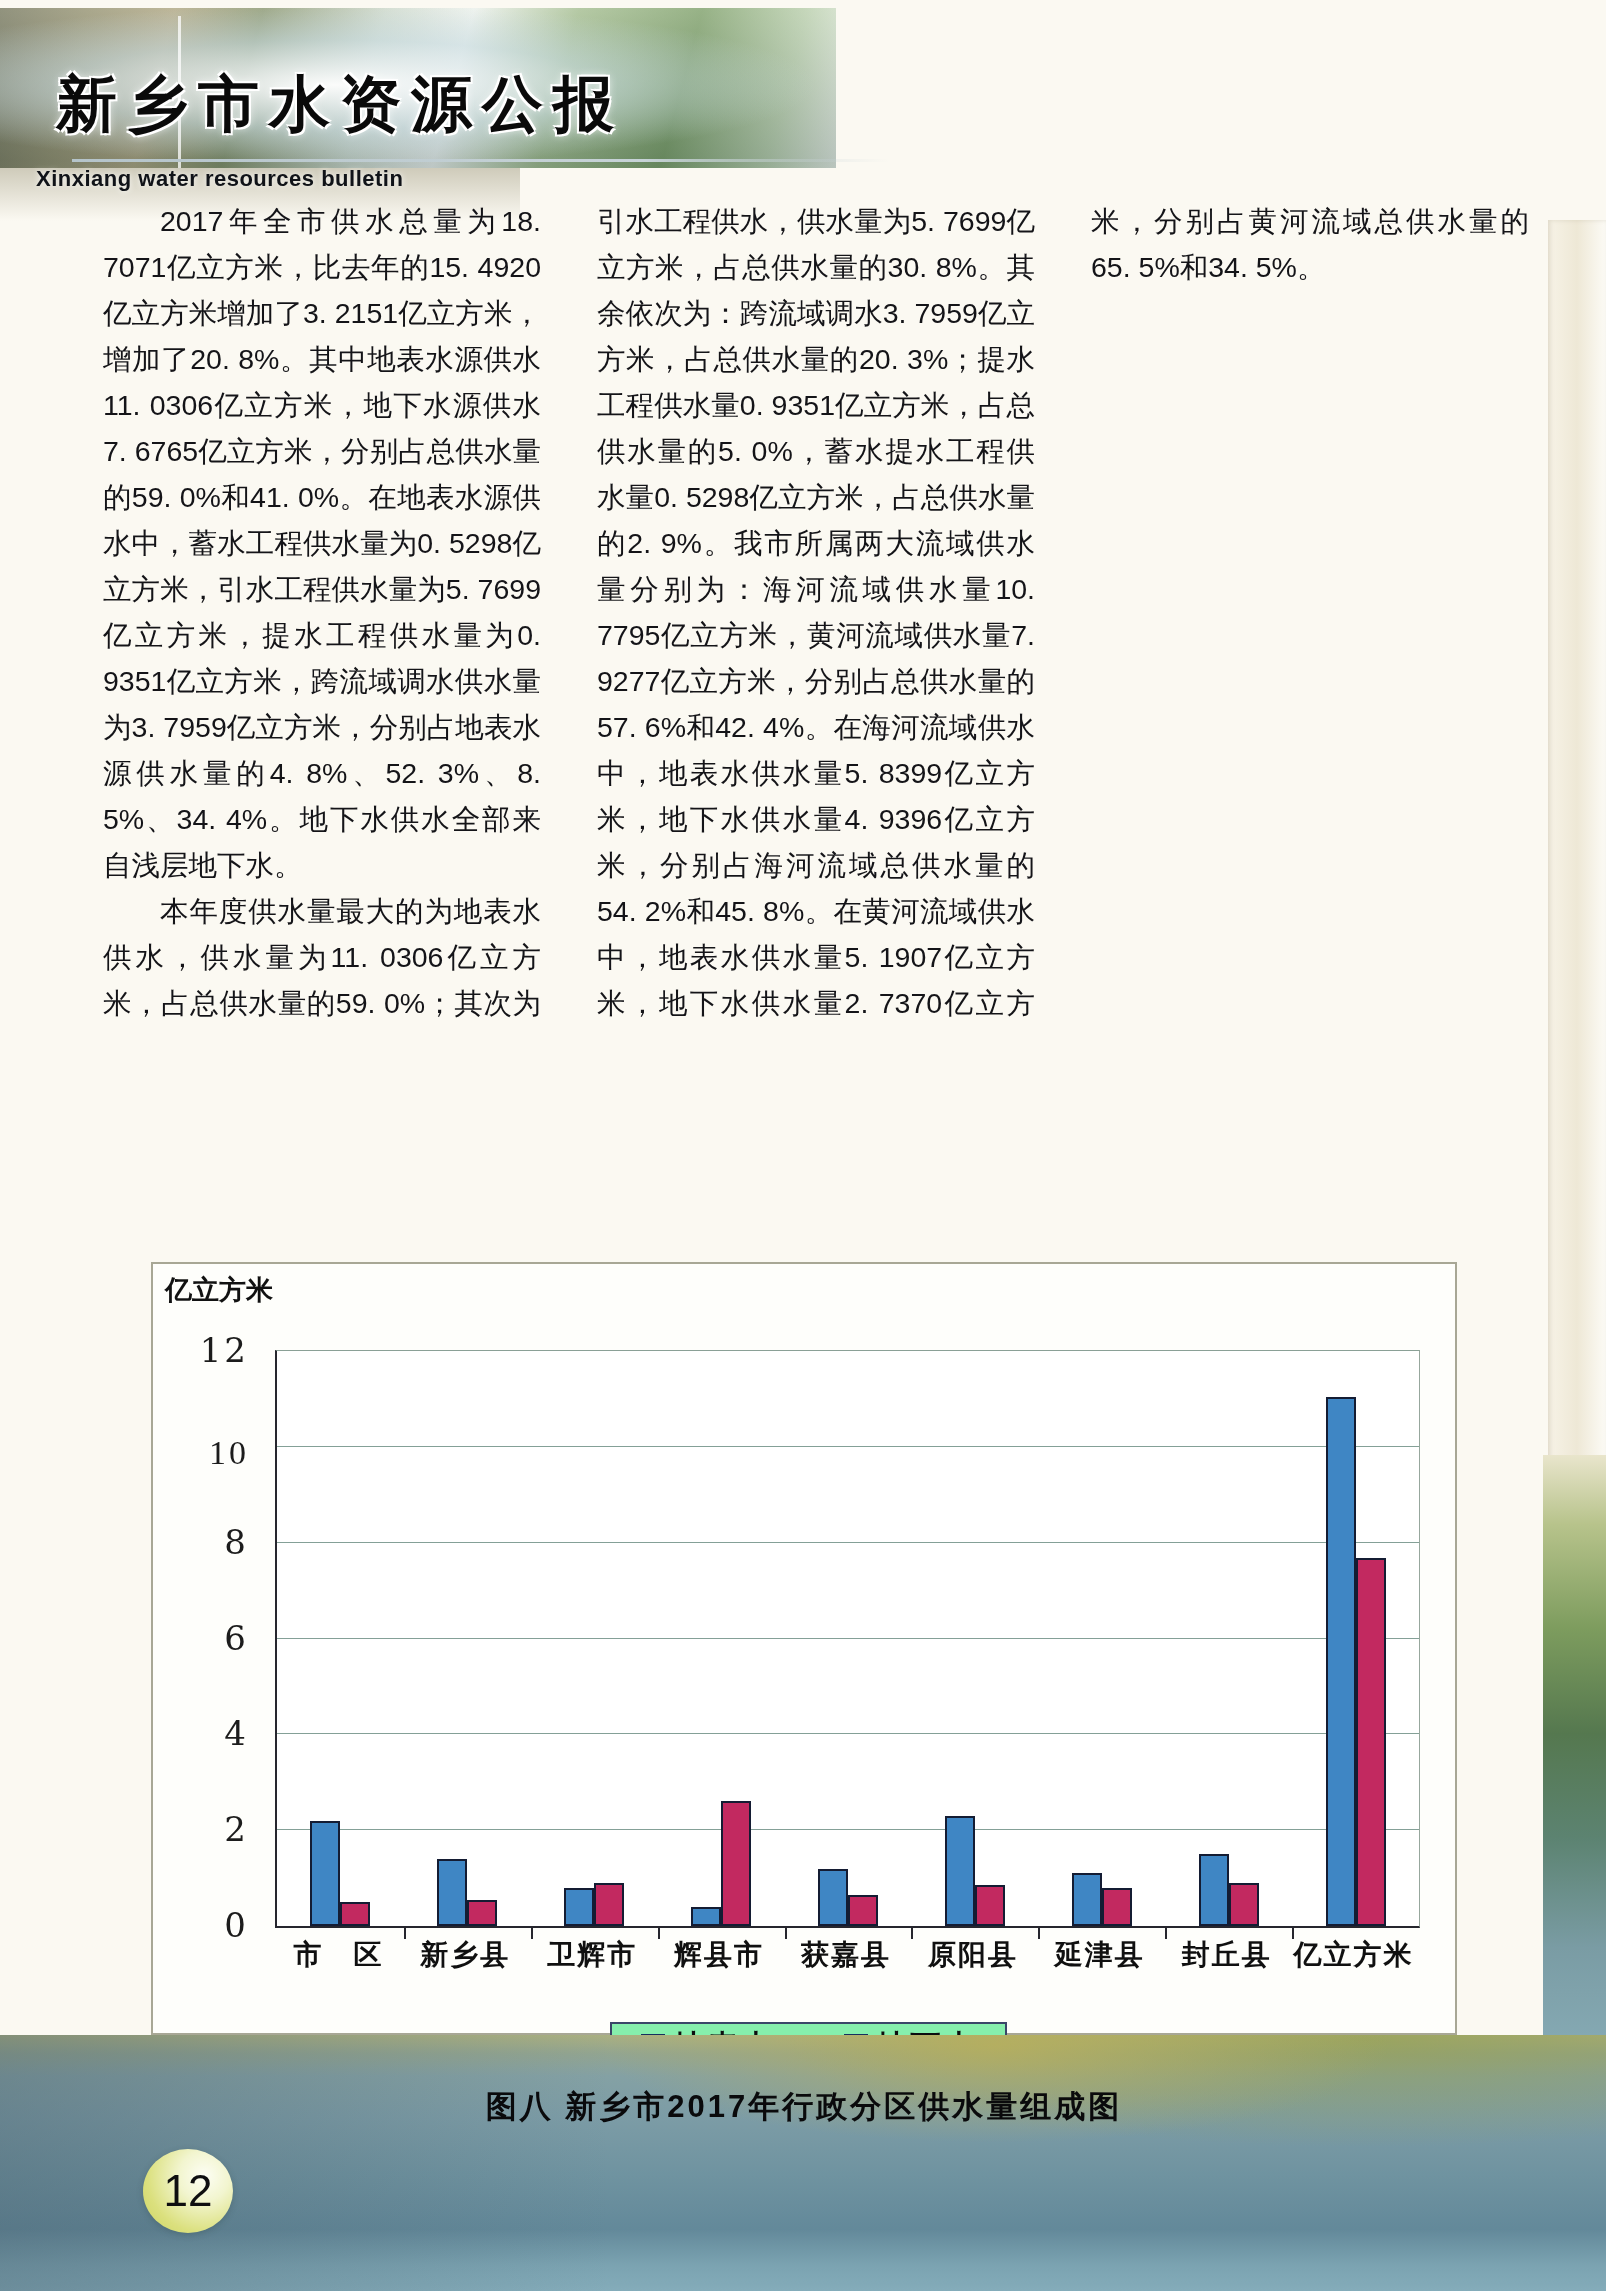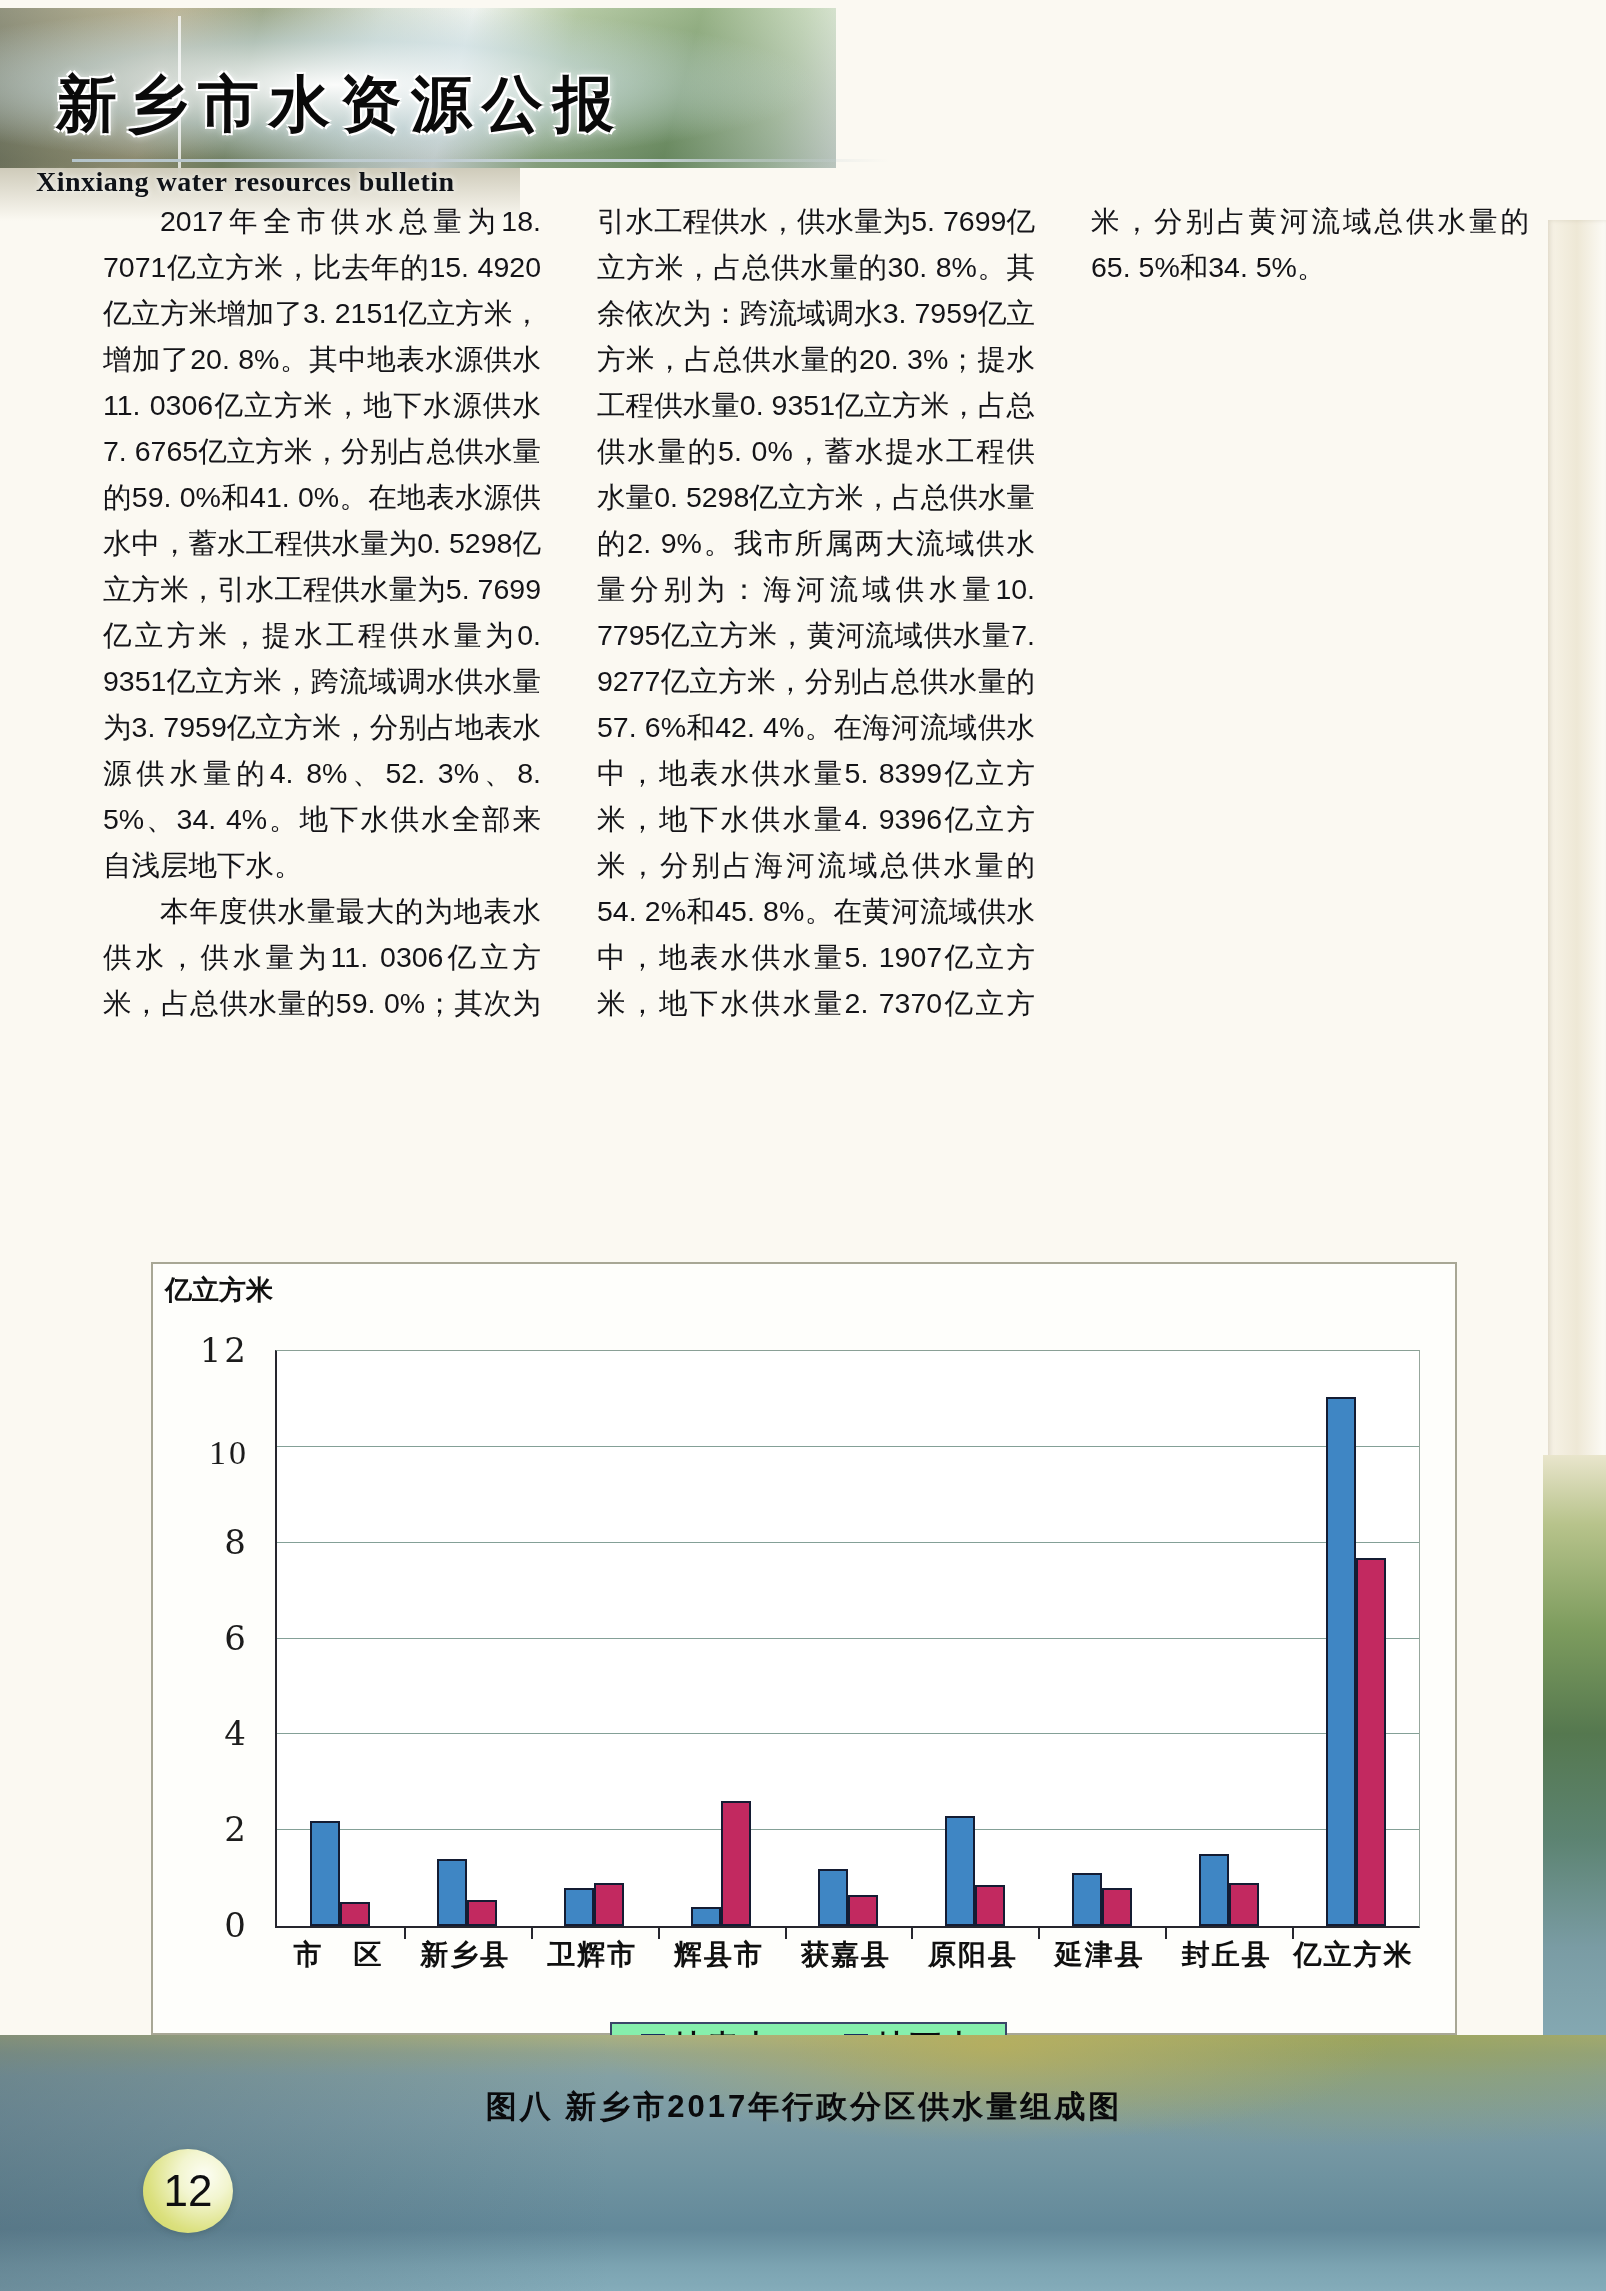--- a/index.html
+++ b/index.html
@@ -13,22 +13,22 @@
       linear-gradient(to bottom, rgba(255,255,255,.25), rgba(60,80,90,.25) 95%),
       linear-gradient(105deg,#6d6f53 0%,#8d8a66 10%,#a89f78 20%,#7d8a5e 30%,#c8d4c4 44%,#e9efe9 54%,#9db887 66%,#75995f 80%,#b4cba6 92%,#e4ece0 100%);}
   .banner-frame-v{position:absolute;left:178px;top:8px;width:3px;height:160px;background:rgba(255,255,255,.75);}
   .banner-fade{position:absolute;left:0;top:168px;width:520px;height:66px;
     background:linear-gradient(to bottom, rgba(170,165,140,.55), rgba(170,165,140,0) 80%);}
   .banner-title{position:absolute;left:56px;top:64px;font-size:61px;font-weight:bold;
     letter-spacing:10px;color:#0a0a0a;
     text-shadow:-2px -2px 0 #fff,2px -2px 0 #fff,-2px 2px 0 #fff,2px 2px 0 #fff,0 0 10px rgba(255,255,255,.95);}
   .banner-divider{position:absolute;left:72px;top:159px;width:818px;height:3px;
     background:linear-gradient(to right,#b5c4ca,#c7d3d7 70%,rgba(199,211,215,0));}
-  .banner-subtitle{position:absolute;left:36px;top:166px;font-family:Liberation Serif, serif;
-    font-size:28px;font-weight:bold;color:#101318;letter-spacing:.5px;
+  .banner-subtitle{position:absolute;left:36px;top:166px;font-family:Liberation Sans, sans-serif;
+    font-size:22px;font-weight:bold;color:#101318;letter-spacing:.5px;
     text-shadow:0 0 6px rgba(255,255,255,.9);}
 
   
   .article{position:absolute;left:103px;top:198px;width:932px;height:862px;
     column-count:2;column-gap:56px;column-fill:auto;
     font-size:28.5px;line-height:46px;text-align:justify;color:#141418;}
   .article p{margin:0;text-indent:2em;font-weight:500;}
 
   
   .chart-box{position:absolute;left:151px;top:1262px;width:1306px;height:773px;

